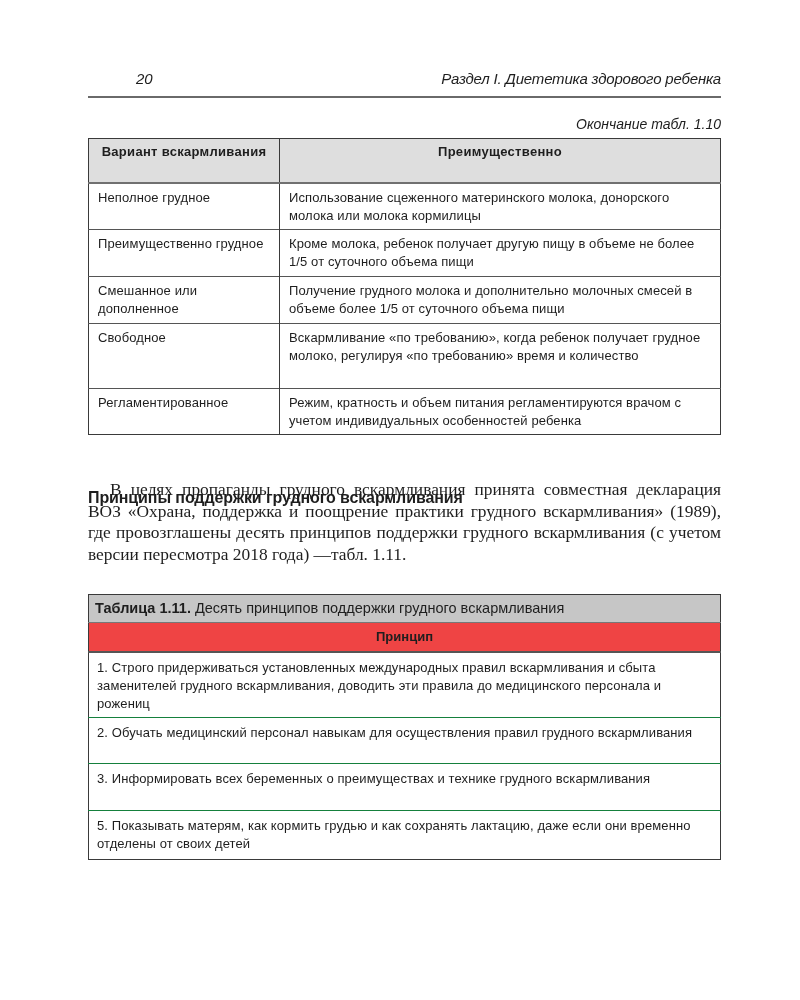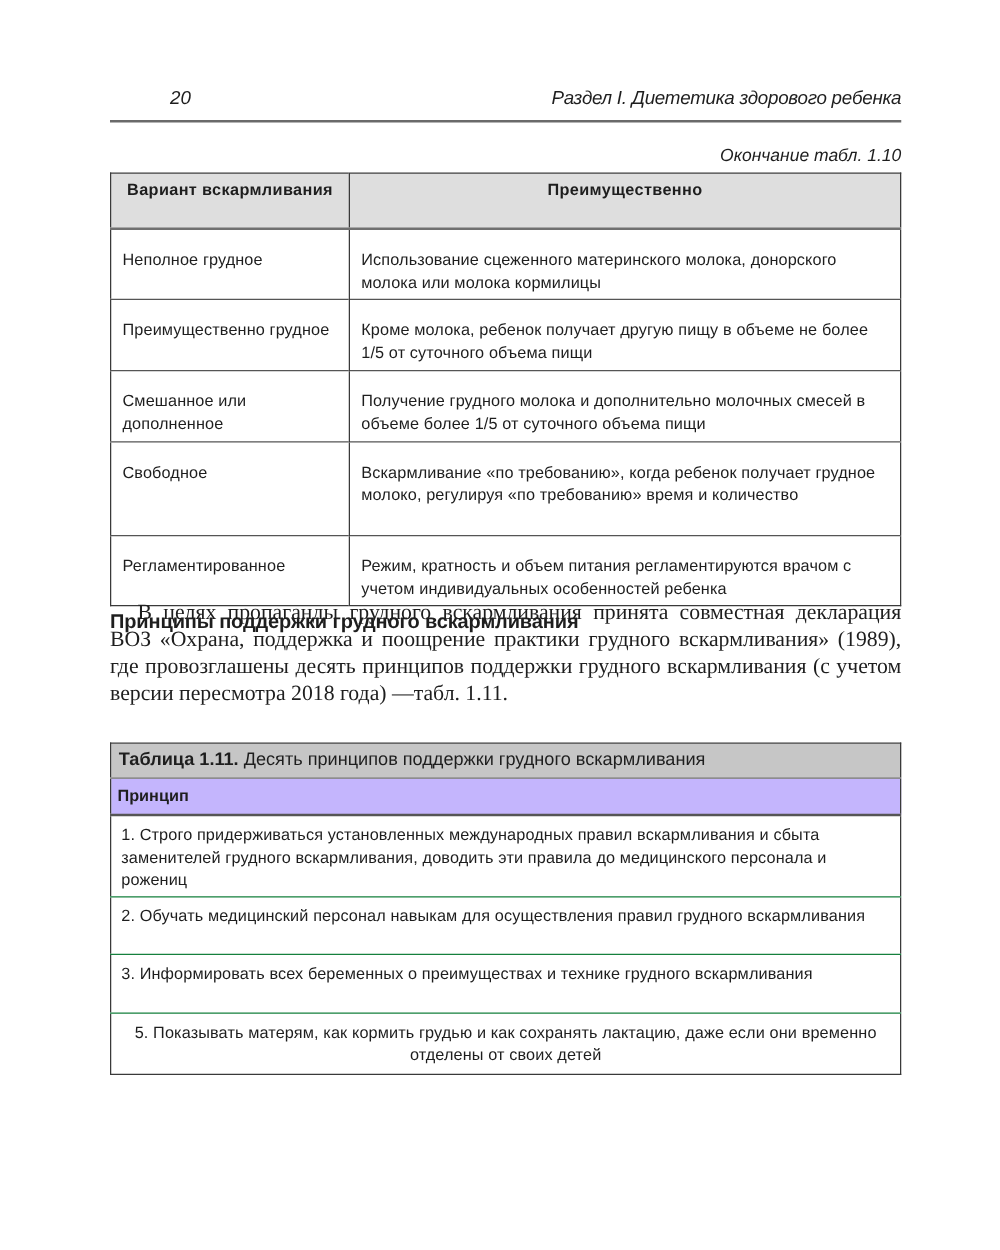--- a/index.html
+++ b/index.html
@@ -14,42 +14,42 @@
 
     .cont-label { position: absolute; right: 79px; top: 116px; font-size: 14px; font-style: italic; }
 
     table { border-collapse: collapse; position: absolute; }
     td, th { vertical-align: top; }
 
     
     #t110 { left: 88px; top: 138px; width: 633px; border: 1.5px solid #3a3a3a; font-size: 13px; line-height: 18px; }
     #t110 th { background: #dedede; font-weight: bold; text-align: center; padding: 4px 8px; height: 35px; border-right: 1.5px solid #3a3a3a; border-bottom: 2px solid #707070; letter-spacing: 0.3px; }
     #t110 th:last-child { border-right: none; }
-    #t110 td { padding: 15px 9px 4px 9px; border-top: 1px solid #555; letter-spacing: 0.1px; }
+    #t110 td { padding: 5px 9px 4px 9px; border-top: 1px solid #555; letter-spacing: 0.1px; }
     #t110 td.c1 { width: 172px; border-right: 1.5px solid #3a3a3a; }
     #t110 tr.r1 td { height: 36px; }
     #t110 tr.r2 td { height: 37px; }
     #t110 tr.r3 td { height: 37px; }
     #t110 tr.r4 td { height: 55px; }
     #t110 tr.r5 td { height: 36px; }
 
     .sub-heading { position: absolute; left: 88px; top: 456px; font-size: 16px; font-weight: bold; letter-spacing: -0.1px; margin-top: 33px; }
     .para { position: absolute; left: 88px; top: 479px; width: 633px; font-size: 17.4px; line-height: 21.5px; text-align: justify; text-indent: 22px; }
 
     
     #t111 { left: 88px; top: 594px; width: 633px; border: 1.5px solid #3a3a3a; font-size: 13px; line-height: 18px; }
     #t111 .title-cell { background: #c6c6c6; padding: 4px 6px; height: 19px; font-size: 14.5px; border-bottom: 1px solid #777; }
     #t111 .title-cell b { font-weight: bold; }
-    #t111 .head-cell { background: #c4b5fd; text-align: left; font-weight: bold; padding: 5px; height: 18px; border-bottom: 2px solid #555; }
+    #t111 .head-cell { background: #ef4444; text-align: center; font-weight: bold; padding: 5px; height: 18px; border-bottom: 2px solid #555; }
     #t111 td.row { padding: 6px 8px 4px 8px; border-top: 1px solid #15803d; letter-spacing: 0.1px; }
     #t111 tr.p1 td { height: 54px; }
     #t111 tr.p2 td { height: 35px; }
     #t111 tr.p3 td { height: 36px; }
     #t111 tr.p4 td { height: 36px; }
-    #t111 tr.p5 td { height: 38px; text-align: center; }
+    #t111 tr.p5 td { height: 38px; }
   </style>
 </head>
 <body>
 
 <div class="running-head sans">
   <span class="page-num">20</span>
   <span class="section-title">Раздел I. Диететика здорового ребенка</span>
 </div>
 <div class="head-rule"></div>
 

